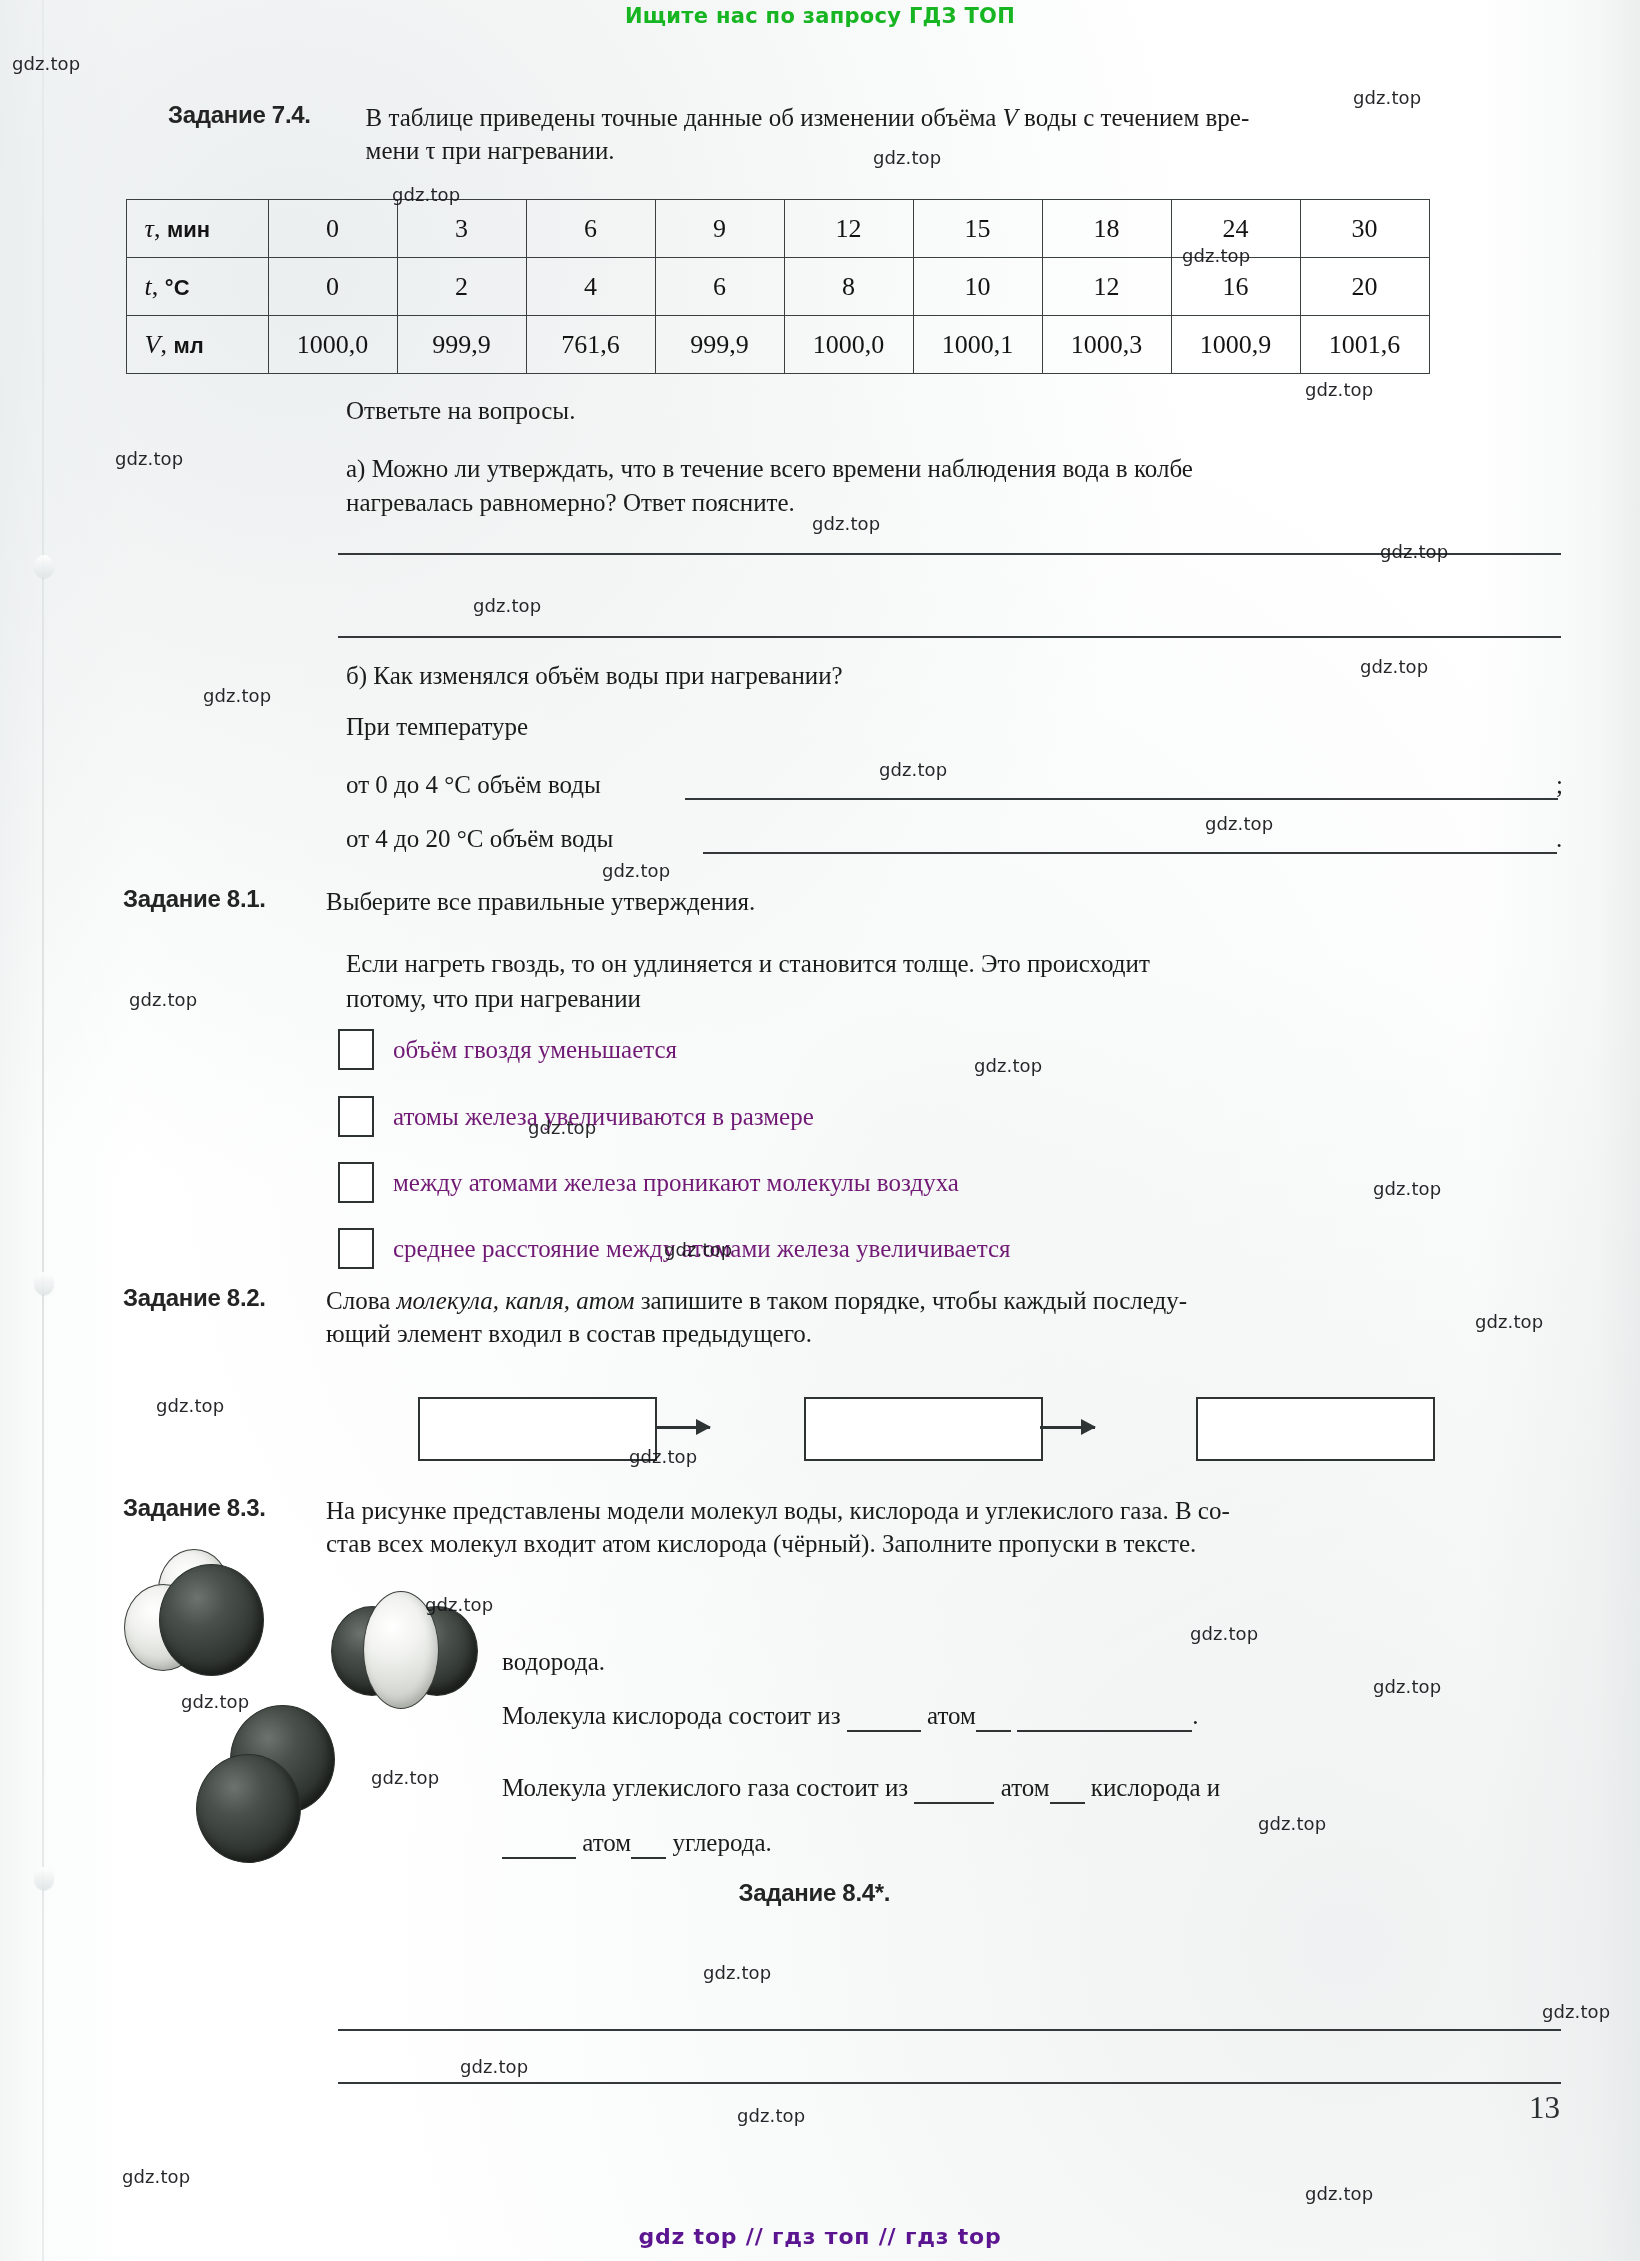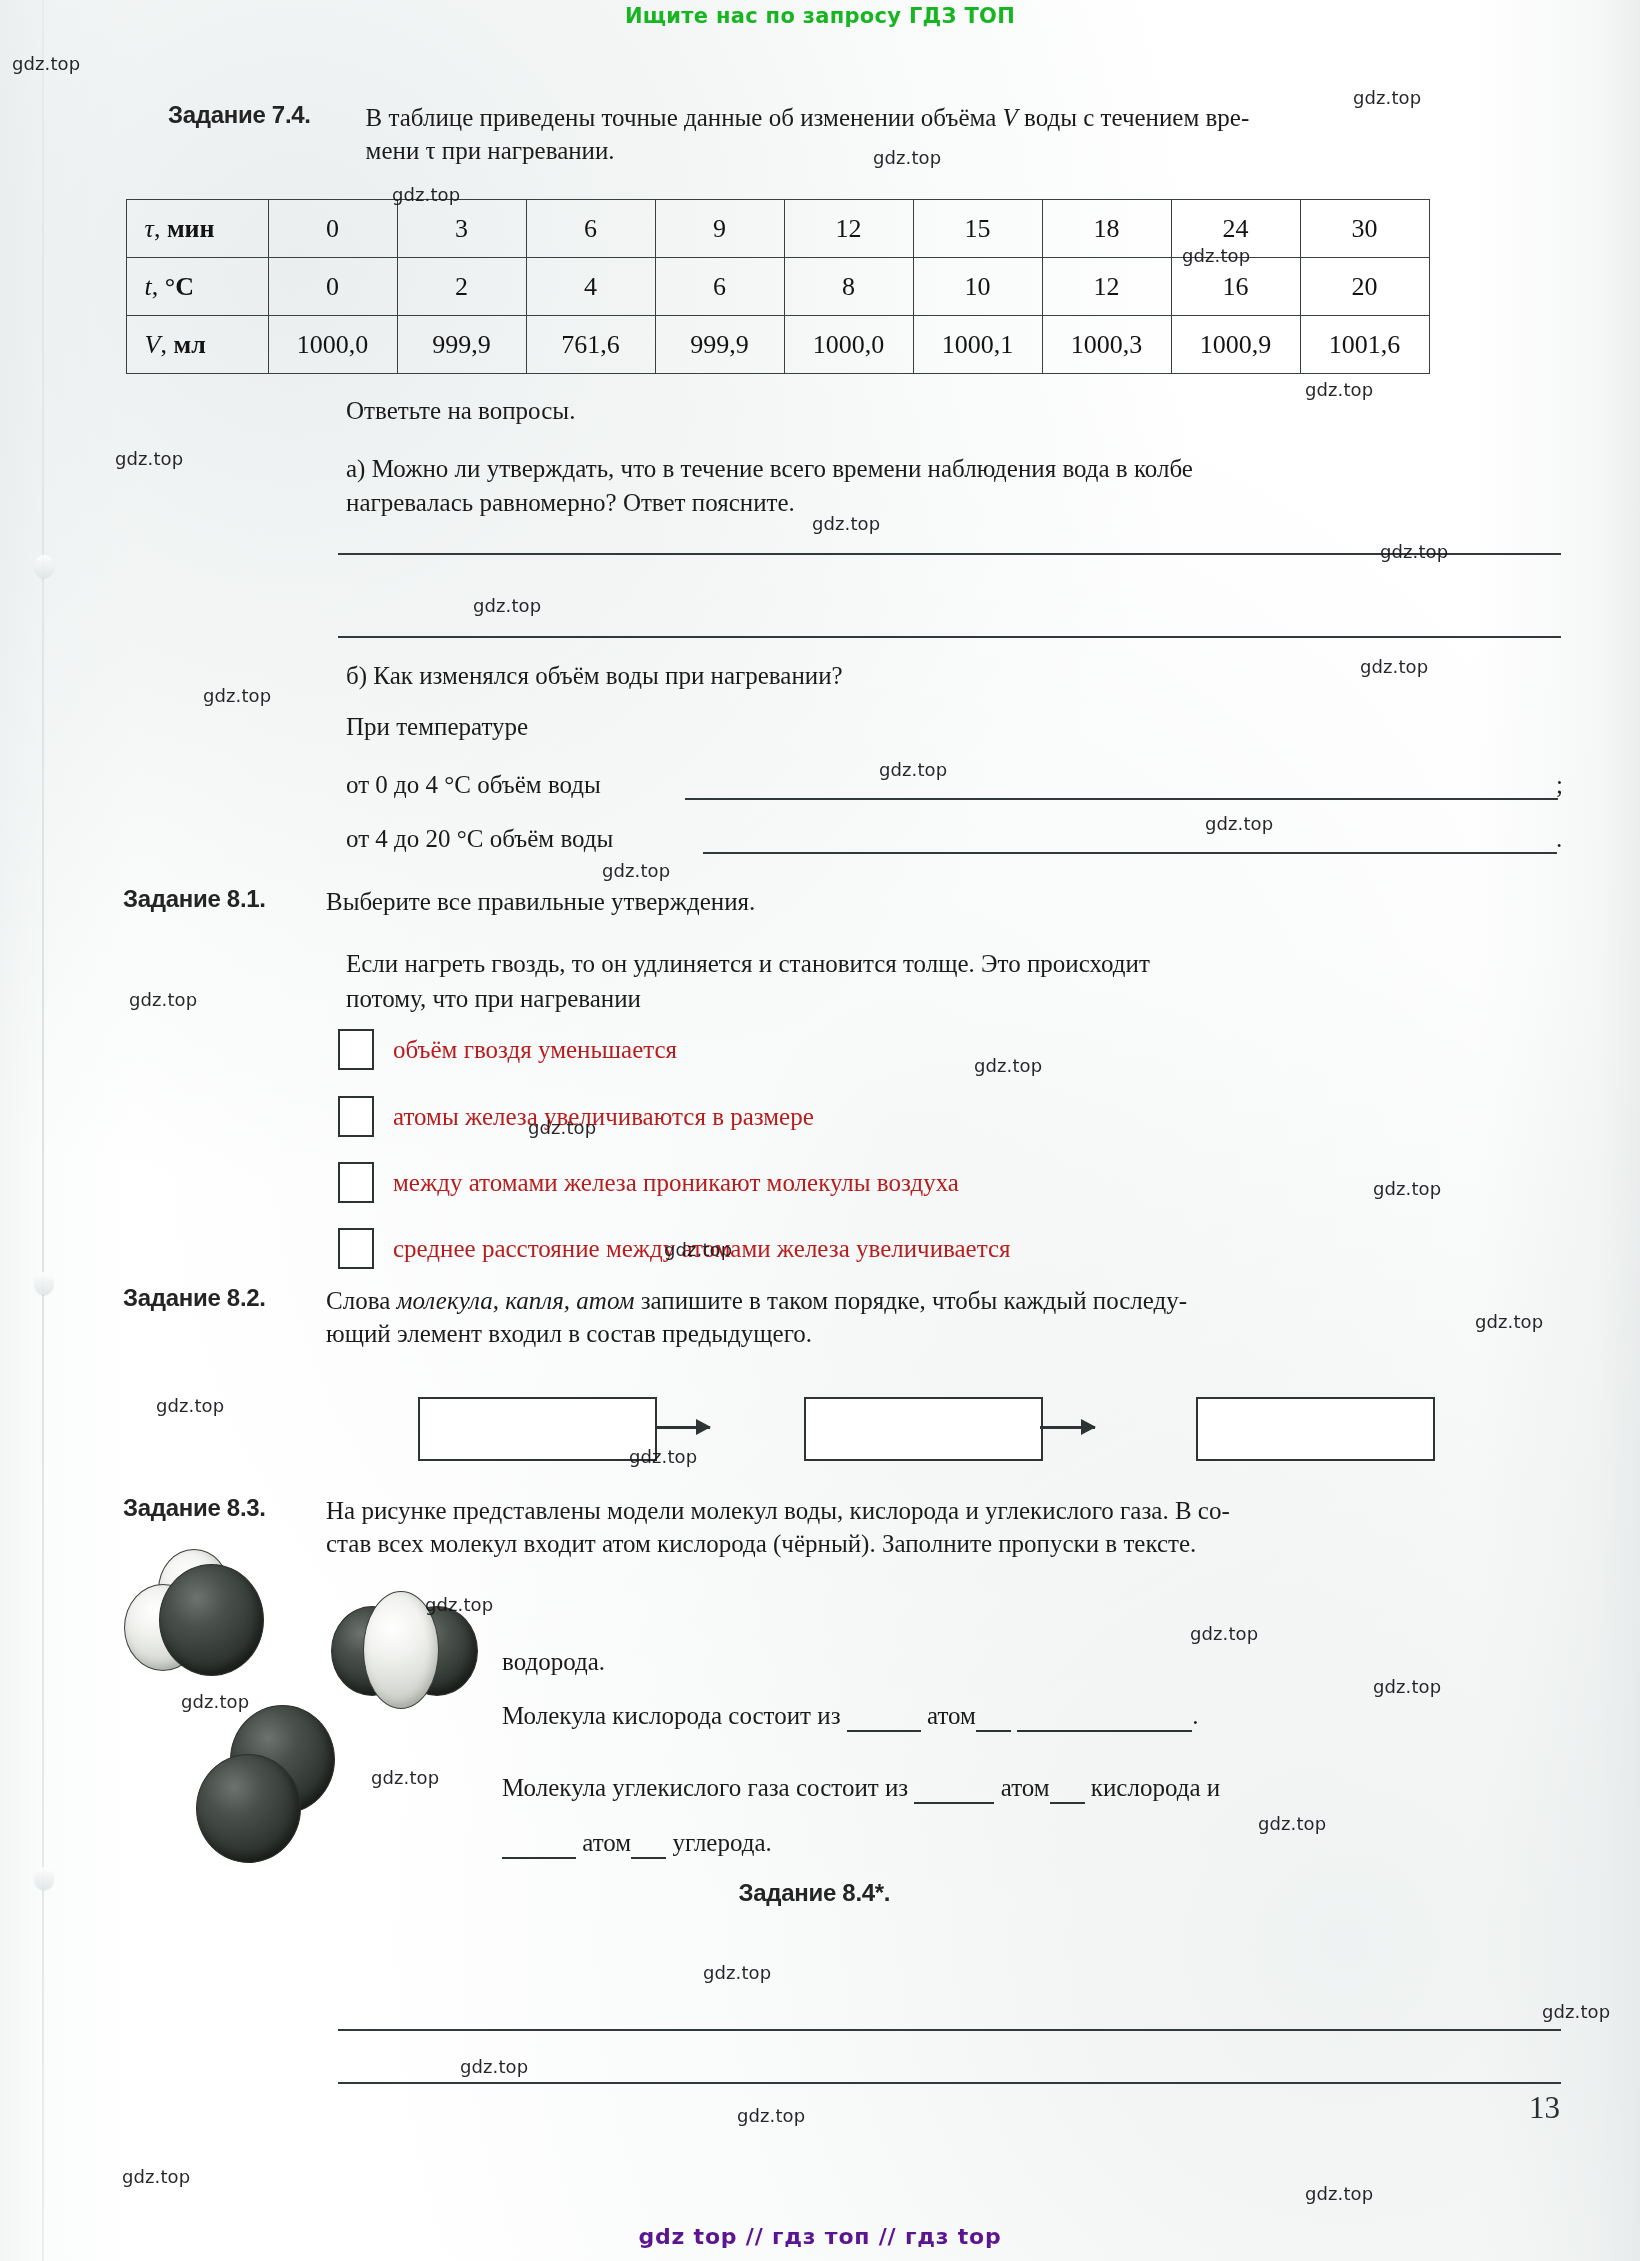--- a/index.html
+++ b/index.html
@@ -87,34 +87,34 @@
     padding:0 4px;
   }
   table.datatab td.rowhead{
     text-align:left;
     padding-left:17.6px;
     width:119px;
     font-size:26px;
     white-space:nowrap;
   }
   table.datatab td.rowhead .sym{font-style:italic;}
-  table.datatab td.rowhead .unit{font-family:Liberation Serif, serif;font-weight:700;font-size:26px;font-style:normal;}
+  table.datatab td.rowhead .unit{font-family:Liberation Sans, sans-serif;font-weight:700;font-size:22px;font-style:normal;}
   table.datatab td.val{width:120px;}
 
   
   .ruleline{position:absolute;height:0;border-top:2px solid #33393a;}
 
   
   .cbrow{position:absolute;display:flex;align-items:center;}
   .cbox{
     width:32px;height:37px;border:2px solid #2d3232;background:#ffffff;
     flex:0 0 auto;
   }
   .cblabel{
-    margin-left:19px;font-size:25px;color:#b91c1c;
+    margin-left:19px;font-size:25px;color:#701a75;
     font-family:"Liberation Serif", serif;white-space:nowrap;
   }
 
   
   .flowbox{position:absolute;border:2px solid #2e3333;background:#ffffff;}
   .flowarrow{position:absolute;height:2.7px;background:#2e3333;}
   .flowarrow:after{
     content:"";position:absolute;right:-1.4px;top:-6.8px;
     border-left:15px solid #2e3333;
     border-top:8px solid transparent;

